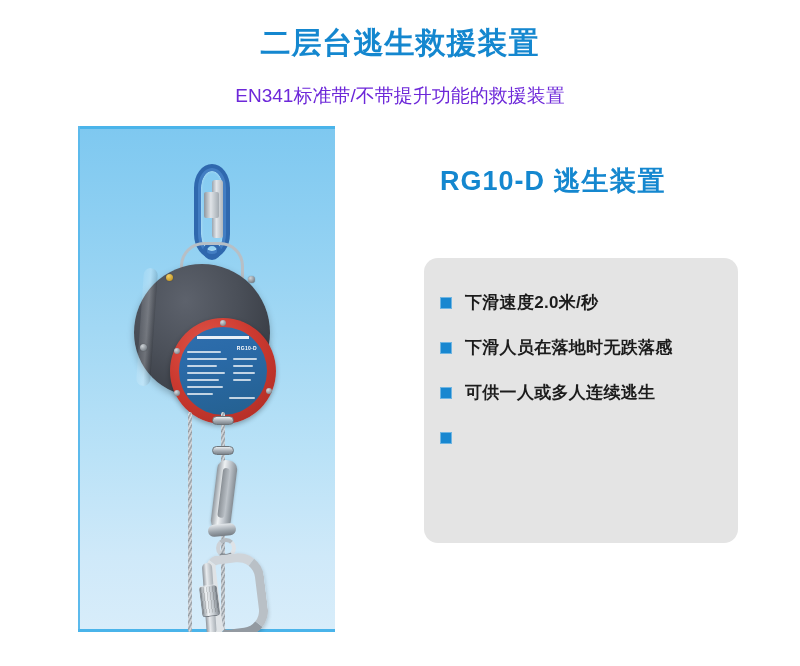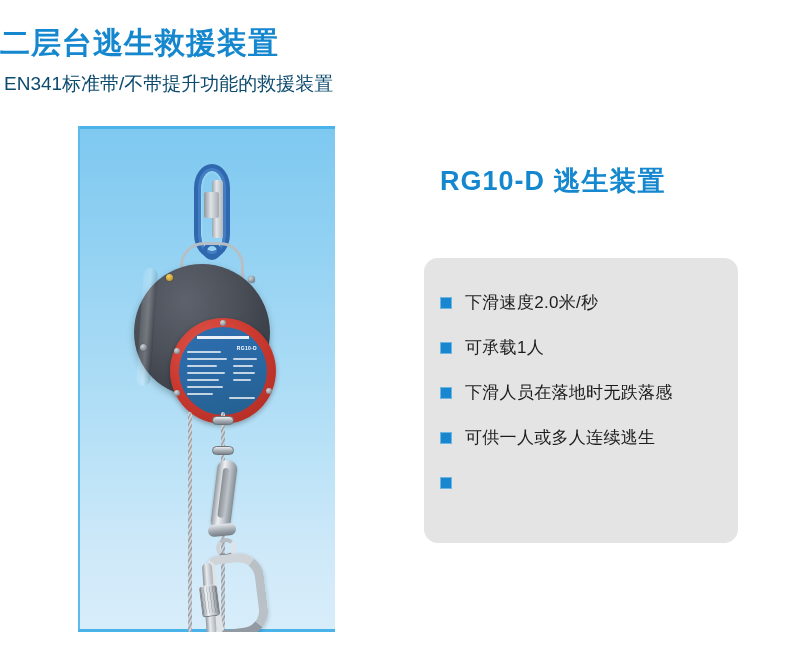--- a/index.html
+++ b/index.html
@@ -15,37 +15,37 @@
     font-family: "Liberation Sans", "DejaVu Sans", sans-serif;
     color: #231f20;
   }
 
   
   .header {
     position: absolute;
     left: 0;
     top: 0;
     width: 800px;
-    text-align: left;
+    text-align: center;
   }
   .page-title {
     margin: 0;
     padding-top: 25px;
     font-size: 30px;
     font-weight: bold;
     letter-spacing: 1px;
     color: #1487cf;
     line-height: 1.18;
   }
   .page-subtitle {
-    margin: 4px;
+    margin: 16px;
     padding-top: 9px;
     font-size: 19px;
     font-weight: normal;
-    color: #0c4a6e;
+    color: #6d28d9;
     letter-spacing: 0px;
     line-height: 1.2;
   }
 
   
   .product-panel {
     position: absolute;
     left: 78px;
     top: 126px;
     width: 257px;
@@ -366,20 +366,21 @@
   }
 
   .spec-panel {
     position: absolute;
     left: 424px;
     top: 258px;
     width: 314px;
     height: 285px;
     background: #e4e4e4;
     border-radius: 14px;
+    font-weight: bold;
   }
   .spec-list {
     list-style: none;
     margin: 0;
     padding: 22px 0 0 16px;
   }
   .spec-item {
     display: flex;
     align-items: center;
     height: 45px;
@@ -480,24 +481,20 @@
 <div class="product-name">RG10-D 逃生装置</div>
 
 <div class="spec-panel">
   <ul class="spec-list">
     <li class="spec-item">
       <span class="spec-bullet"></span>
       <span class="spec-text">下滑速度2.0米/秒</span>
     </li>
     <li class="spec-item">
       <span class="spec-bullet"></span>
-      <span class="spec-text">可承载1人</span>
-    </li>
-    <li class="spec-item">
-      <span class="spec-bullet"></span>
       <span class="spec-text">下滑人员在落地时无跌落感</span>
     </li>
     <li class="spec-item">
       <span class="spec-bullet"></span>
       <span class="spec-text">可供一人或多人连续逃生</span>
     </li>
     <li class="spec-item">
       <span class="spec-bullet"></span>
     </li>
   </ul>

